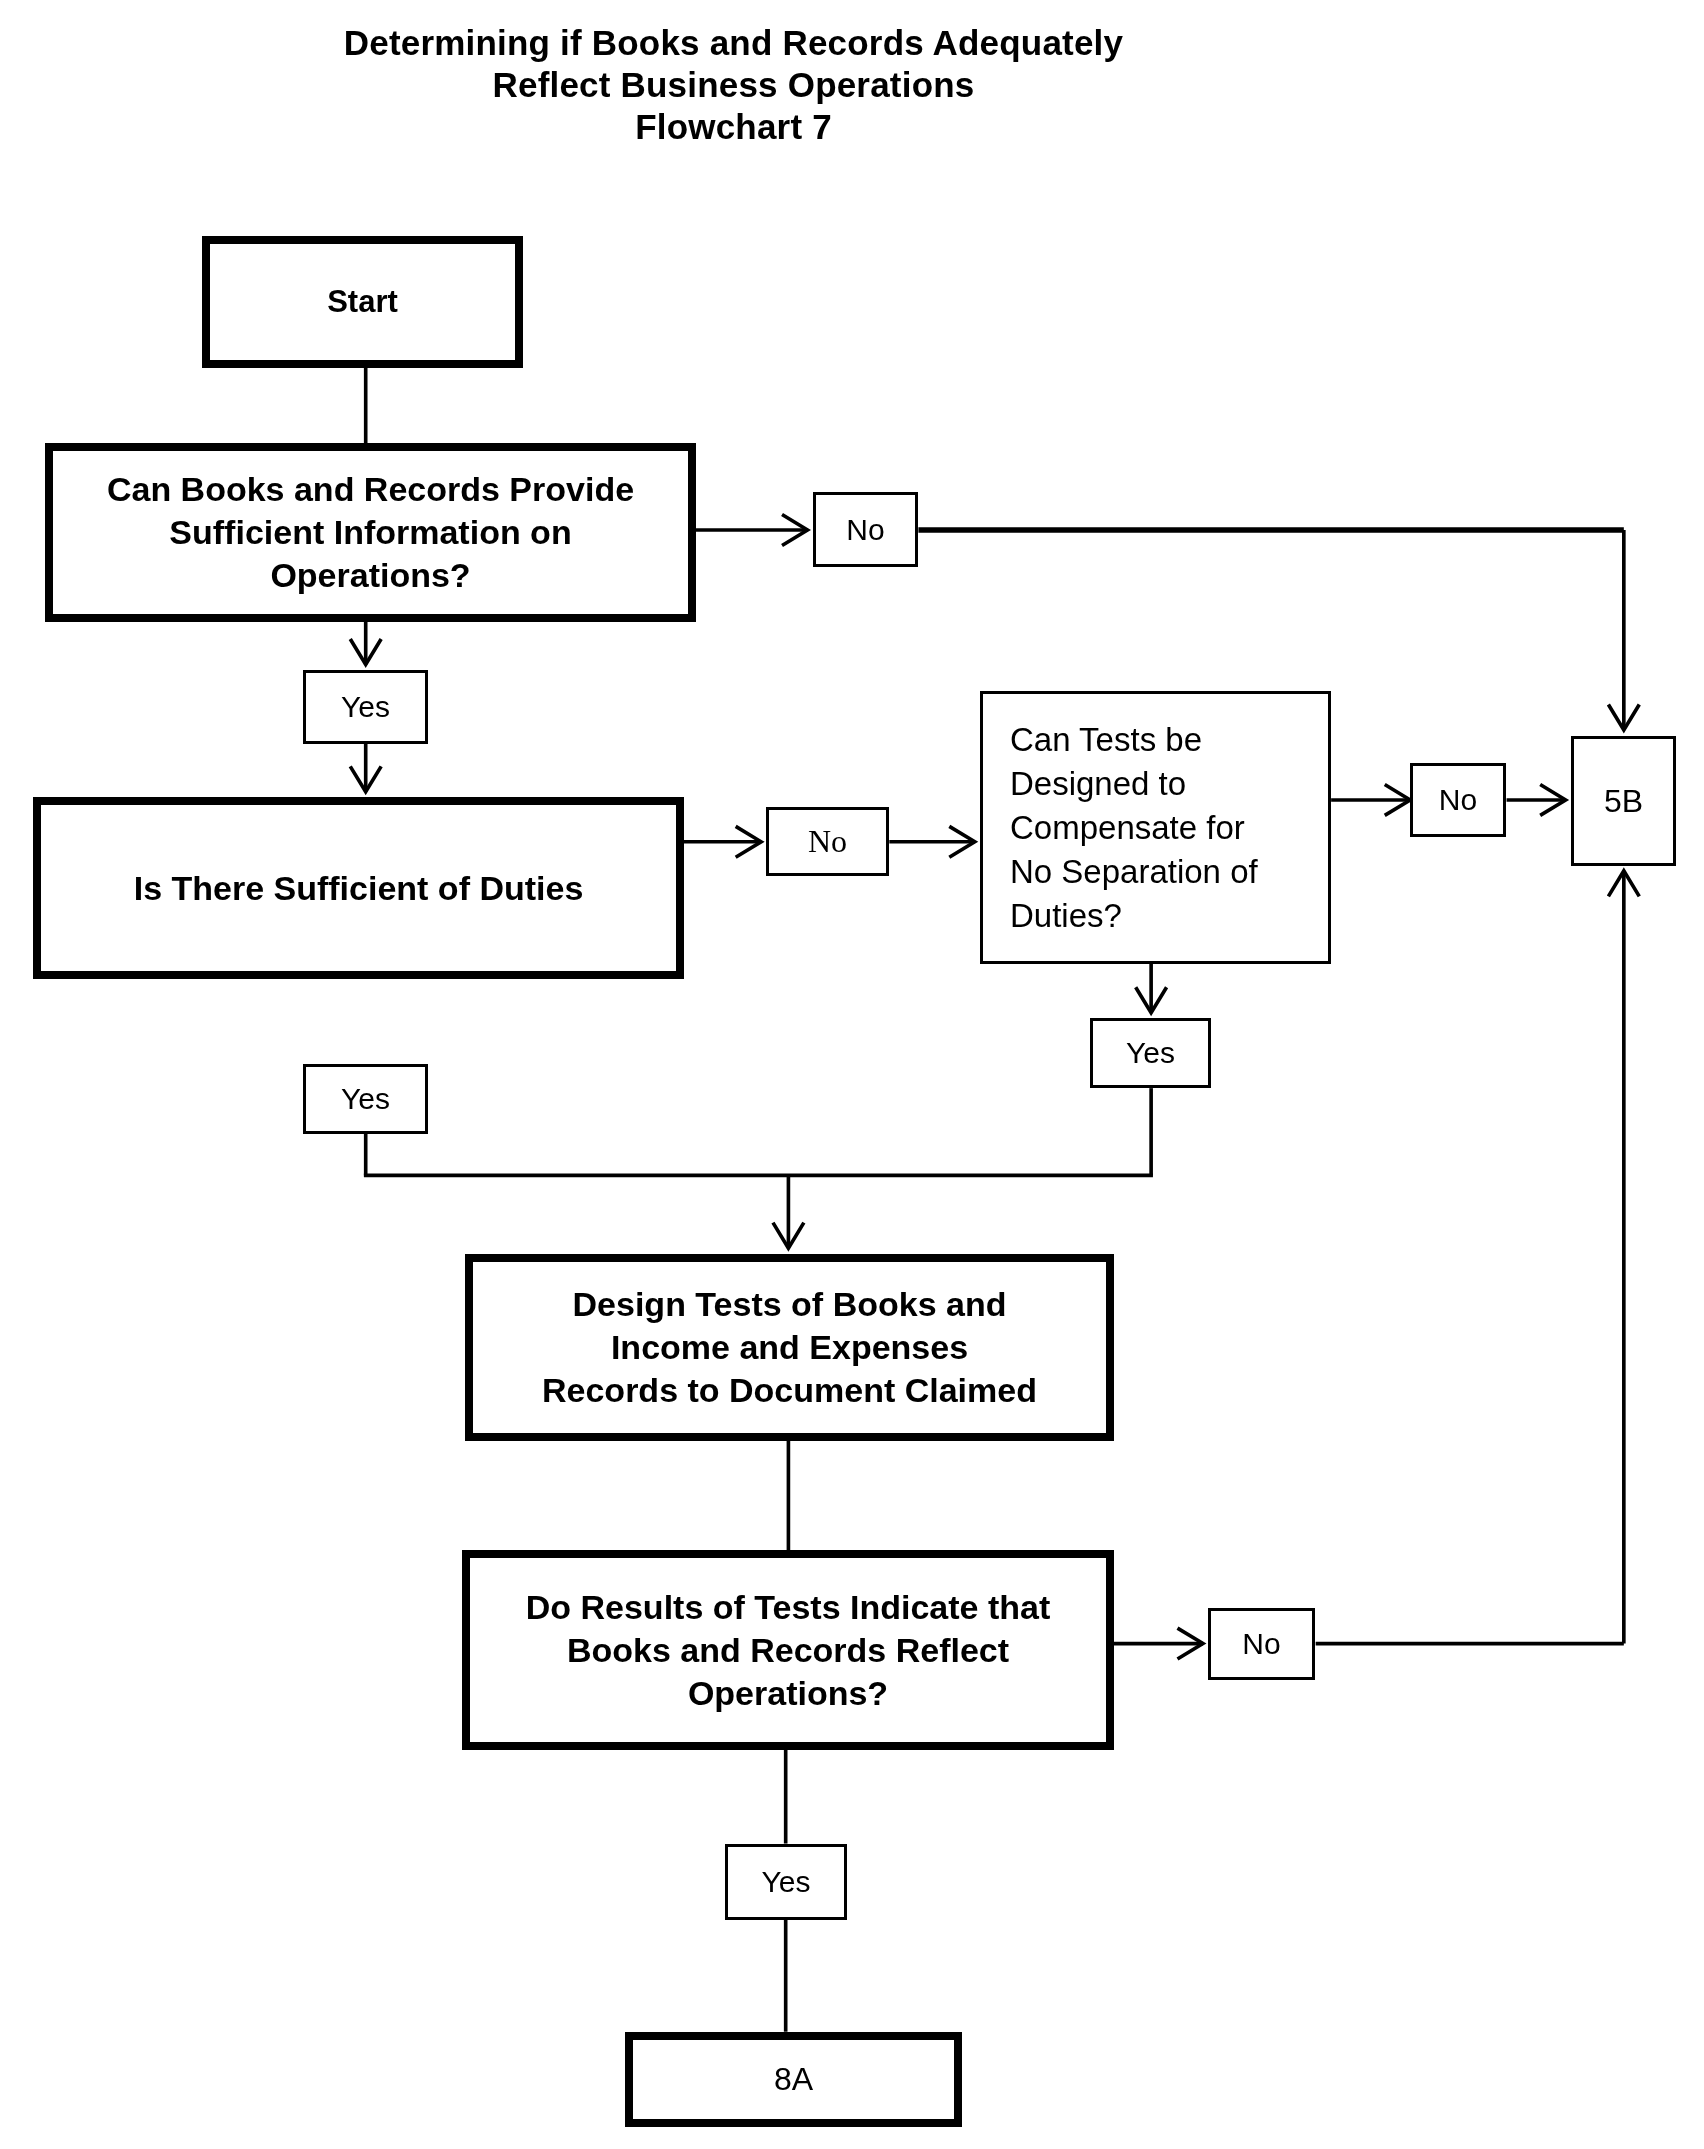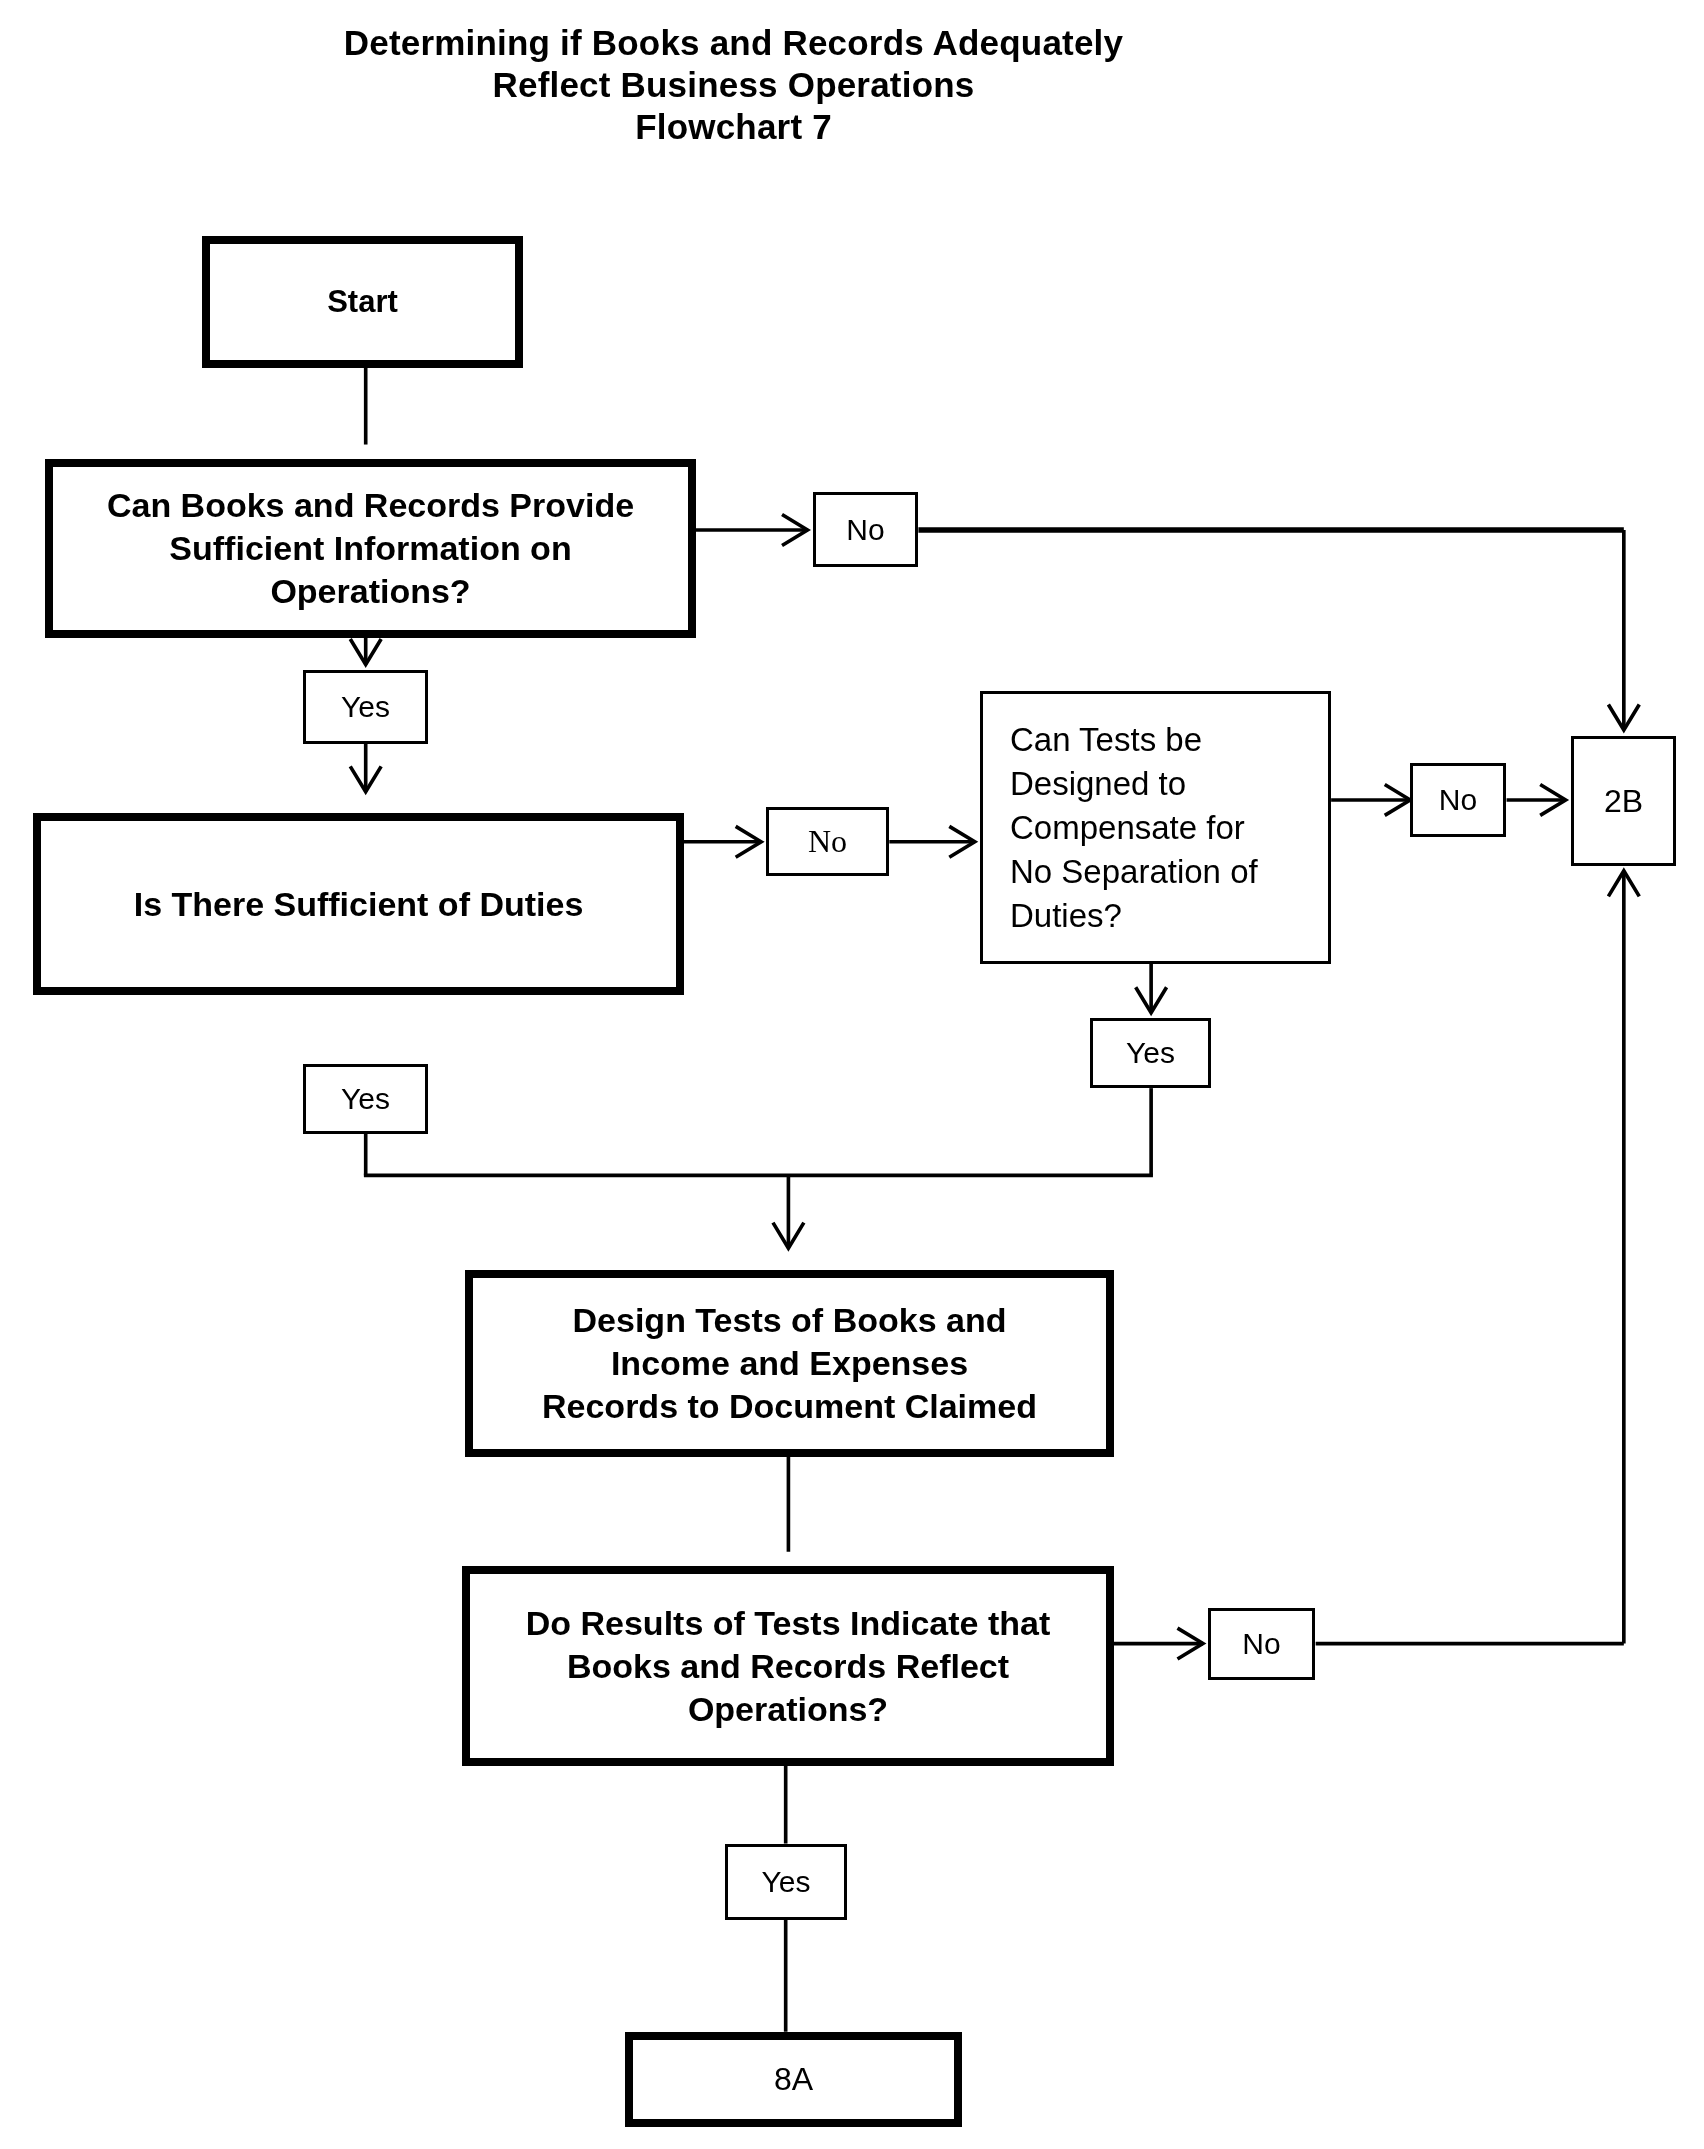--- a/index.html
+++ b/index.html
@@ -18,21 +18,21 @@
     letter-spacing:0.2px;
   }
   .box{
     position:absolute;box-sizing:border-box;background:#ffffff;
     border:3.6px solid #000;
     display:flex;flex-direction:column;align-items:center;justify-content:center;
     text-align:center;
   }
   .thick{border-width:8.2px;}
   .bold{font-weight:bold;}
-  .q-big{font-size:34px;line-height:43px;margin-top:16px;}
+  .q-big{font-size:34px;line-height:43px;}
   .small-lbl{font-size:30px;}
   .serif-lbl{font-family:"Liberation Serif","DejaVu Serif",serif;font-size:32px;}
   .left-text{align-items:flex-start;text-align:left;padding-left:27px;padding-right:7.3px;}
   .ref-lbl{font-size:32px;}
 </style>
 </head>
 <body>
 
 <div id="page">
 
@@ -124,21 +124,21 @@
     <div>Compensate for</div>
     <div>No Separation of</div>
     <div>Duties?</div>
   </div>
 
   <div class="box small-lbl" style="left:1410px;top:763px;width:96px;height:74px;">
     <div>No</div>
   </div>
 
   <div class="box ref-lbl" style="left:1571px;top:736px;width:105px;height:130px;">
-    <div>2B</div>
+    <div>5B</div>
   </div>
 
   <div class="box small-lbl" style="left:1090px;top:1018px;width:121px;height:70px;">
     <div>Yes</div>
   </div>
 
   <div class="box small-lbl" style="left:303px;top:1064px;width:125px;height:70px;">
     <div>Yes</div>
   </div>
 

